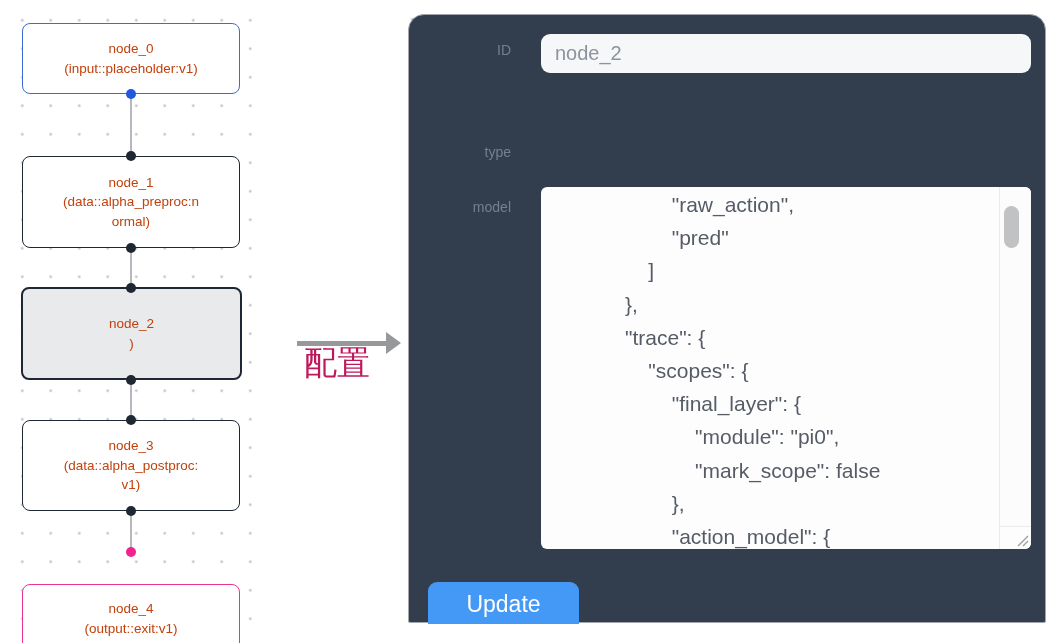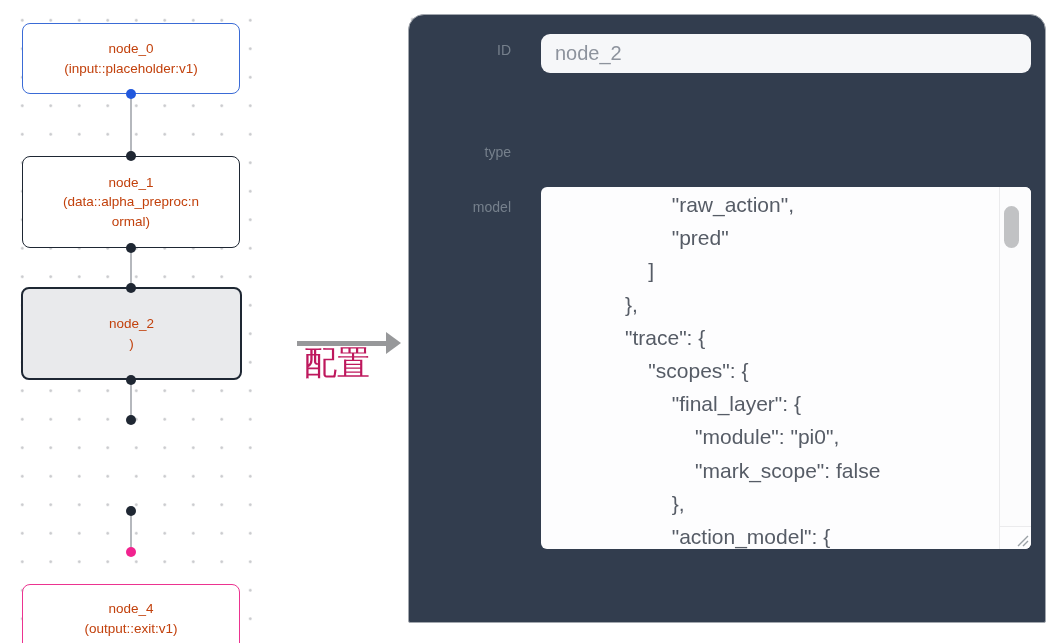--- a/index.html
+++ b/index.html
@@ -76,20 +76,25 @@
   </div>
   <div class="node" style="left:22px;top:156px;width:218px;height:92px;">
     <span>node_1</span>
     <span>(data::alpha_preproc:n</span>
     <span>ormal)</span>
   </div>
   <div class="node node-selected" style="left:21px;top:287px;width:221px;height:93px;">
     <span>node_2</span>
     <span>)</span>
   </div>
+  <div class="node" style="left:22px;top:420px;width:218px;height:91px;">
+    <span>node_3</span>
+    <span>(data::alpha_postproc:</span>
+    <span>v1)</span>
+  </div>
   <div class="node node-output" style="left:22px;top:584px;width:218px;height:69px;">
     <span>node_4</span>
     <span>(output::exit:v1)</span>
   </div>
 
   <div class="port port-blue" style="left:126px;top:89px;"></div>
   <div class="port" style="left:126px;top:151px;"></div>
   <div class="port" style="left:126px;top:243px;"></div>
   <div class="port" style="left:126px;top:283px;"></div>
   <div class="port" style="left:126px;top:375px;"></div>
@@ -122,14 +127,15 @@
       <div id="config-scrollbar">
         <div id="config-scroll-thumb"></div>
       </div>
       <div id="config-corner">
         <svg id="resize-icon" width="14" height="14" viewBox="0 0 14 14">
           <path d="M3 13 L13 3 M8 13 L13 8" stroke="#9aa0a6" stroke-width="1.4" fill="none"></path>
         </svg>
       </div>
     </div>
 
+    <button id="update-button">Update</button>
   </div>
 </div>
 
 </body></html>

